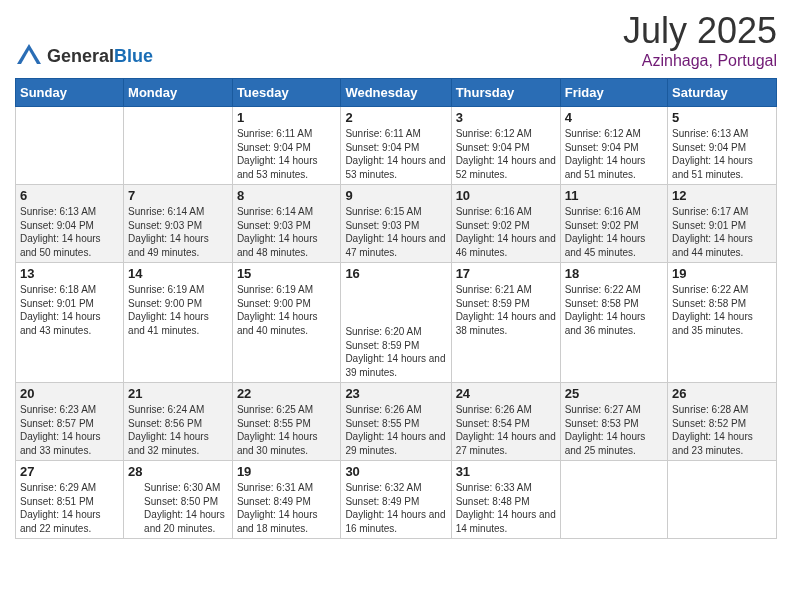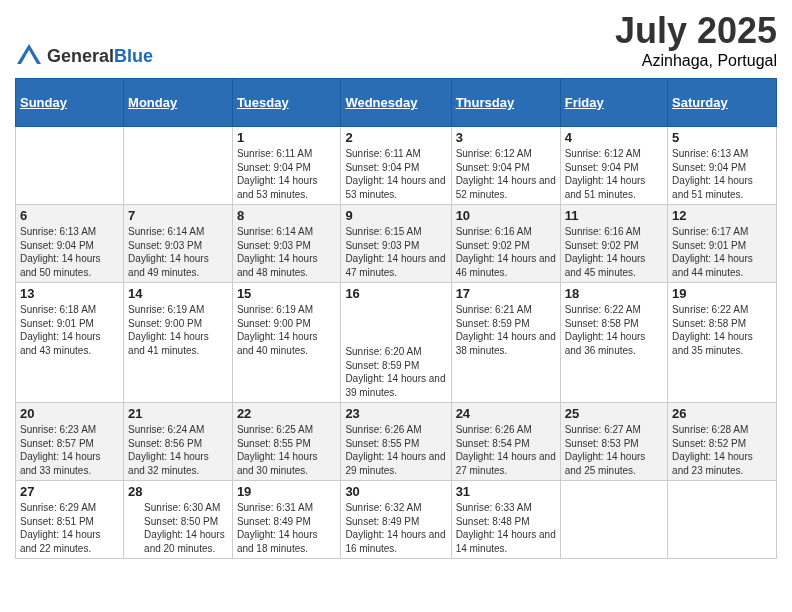--- a/index.html
+++ b/index.html
@@ -33,40 +33,39 @@
     }
     .logo-icon {
       width: 28px;
       height: 28px;
     }
     .title-section {
       text-align: right;
     }
     .month-title {
       font-size: 36px;
-      font-weight: bold;
+      font-weight: normal;
       color: #333;
     }
     .location-title {
       font-size: 16px;
-      color: #000000;
+      color: #701a75;
     }
     table {
       width: 100%;
       border-collapse: collapse;
     }
     th {
       background-color: #2a6db5;
       color: white;
       font-size: 13px;
       font-weight: bold;
-      padding: 16px 4px;
+      padding: 6px 4px;
       text-align: left;
       border: 1px solid #1a5a9e;
-      text-decoration: underline;
     }
     td {
       border: 1px solid #ccc;
       vertical-align: top;
       padding: 3px 4px;
       width: 113px;
       min-height: 70px;
     }
     .day-number {
       font-size: 13px;

